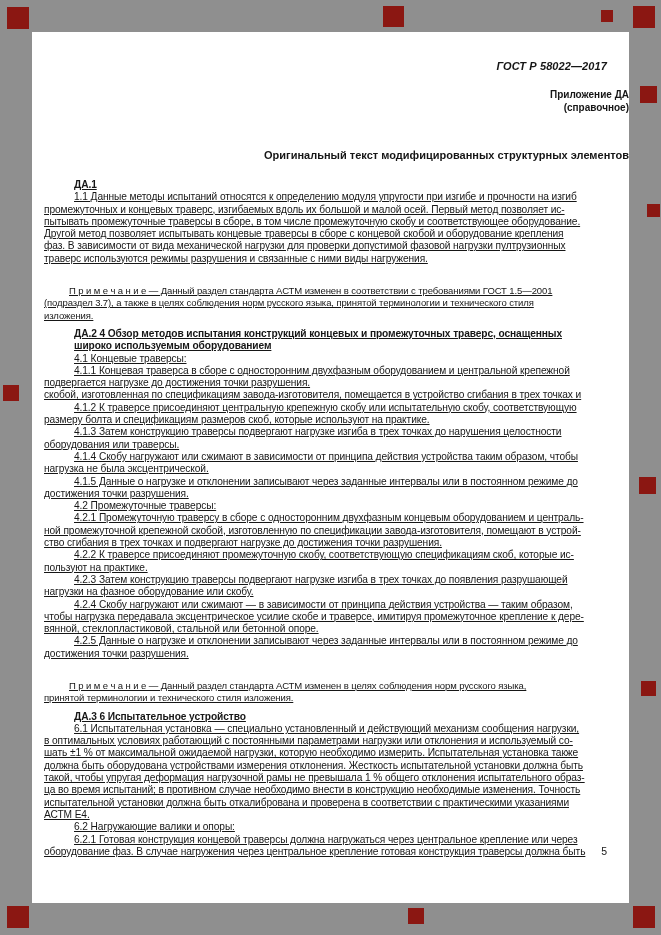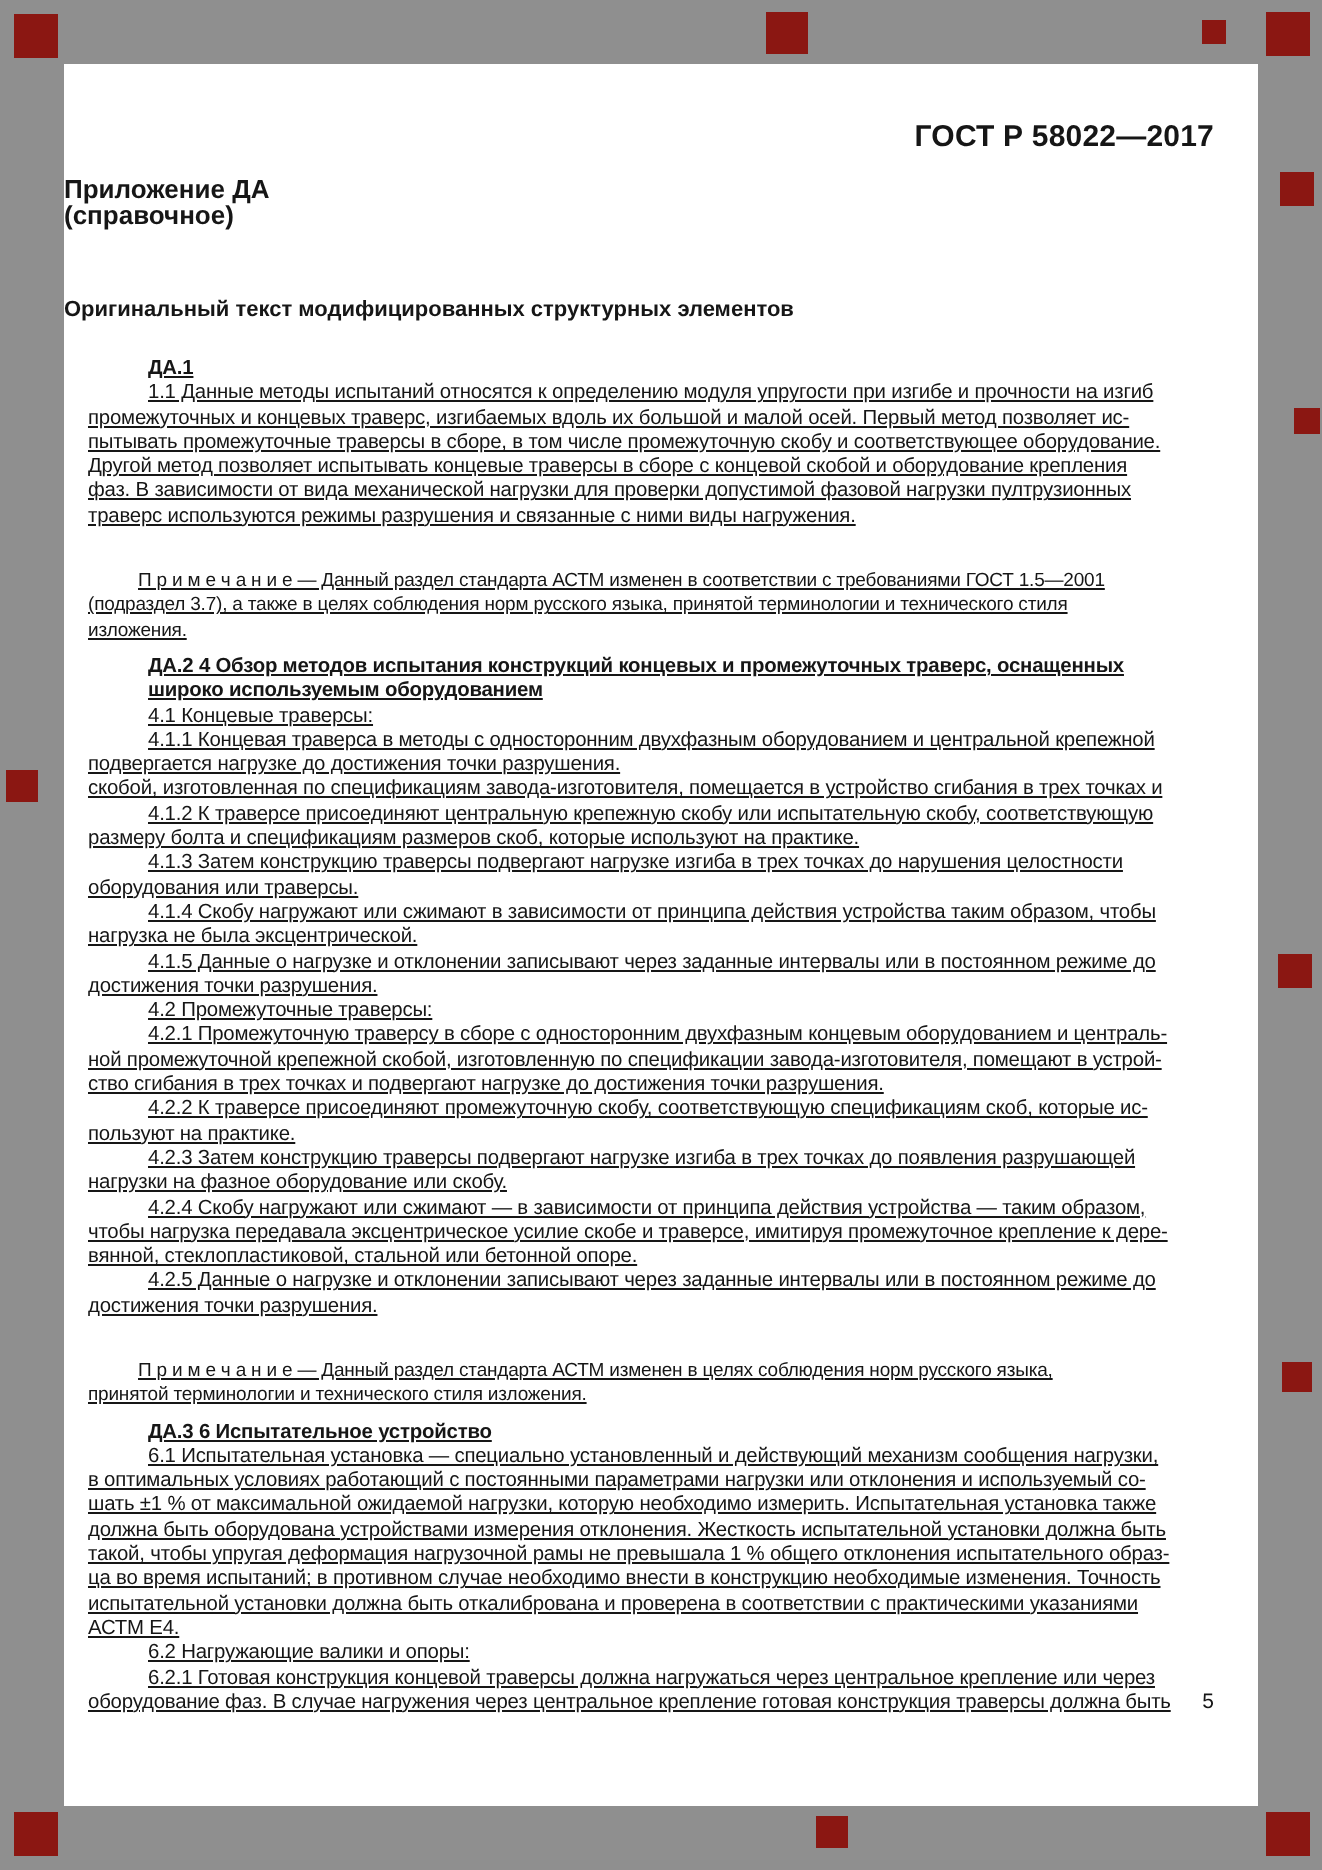--- a/index.html
+++ b/index.html
@@ -18,39 +18,40 @@
     width: 597px;
     height: 871px;
     background: #ffffff;
     color: #161616;
   }
   .gost-header {
     position: absolute;
     top: 28px;
     right: 22px;
     font-weight: bold;
-    font-size: 15px;
+    font-size: 11px;
     letter-spacing: 0.1px;
+    font-style: italic;
   }
   .annex {
     position: absolute;
     top: 56px;
     left: 0;
     width: 100%;
-    text-align: left;
-    font-size: 13px;
+    text-align: right;
+    font-size: 10px;
     line-height: 13px;
     font-weight: bold;
   }
   .doc-title {
     position: absolute;
     top: 117px;
     left: 0;
     width: 100%;
-    text-align: left;
+    text-align: right;
     font-weight: bold;
     font-size: 11px;
   }
   .textcol {
     position: absolute;
     left: 12px;
     top: 147px;
     width: 563px;
     font-size: 10.2px;
     line-height: 12.3px;
@@ -100,21 +101,21 @@
           <div class="ln last">изложения.</div>
         </div>
         <div class="blk heading spaced">
           <div class="ln ind">ДА.2 4 Обзор методов испытания конструкций концевых и промежуточных траверс, оснащенных</div>
           <div class="ln ind last">широко используемым оборудованием</div>
         </div>
         <div class="blk paragraph">
           <div class="ln ind last">4.1 Концевые траверсы:</div>
         </div>
         <div class="blk paragraph">
-          <div class="ln ind">4.1.1 Концевая траверса в методы с односторонним двухфазным оборудованием и центральной крепежной</div>
+          <div class="ln ind">4.1.1 Концевая траверса в сборе с односторонним двухфазным оборудованием и центральной крепежной</div>
           <div class="ln last">подвергается нагрузке до достижения точки разрушения.</div>
           <div class="ln">скобой, изготовленная по спецификациям завода-изготовителя, помещается в устройство сгибания в трех точках и</div>
         </div>
         <div class="blk paragraph">
           <div class="ln ind">4.1.2 К траверсе присоединяют центральную крепежную скобу или испытательную скобу, соответствующую</div>
           <div class="ln last">размеру болта и спецификациям размеров скоб, которые используют на практике.</div>
         </div>
         <div class="blk paragraph">
           <div class="ln ind">4.1.3 Затем конструкцию траверсы подвергают нагрузке изгиба в трех точках до нарушения целостности</div>
           <div class="ln last">оборудования или траверсы.</div>

